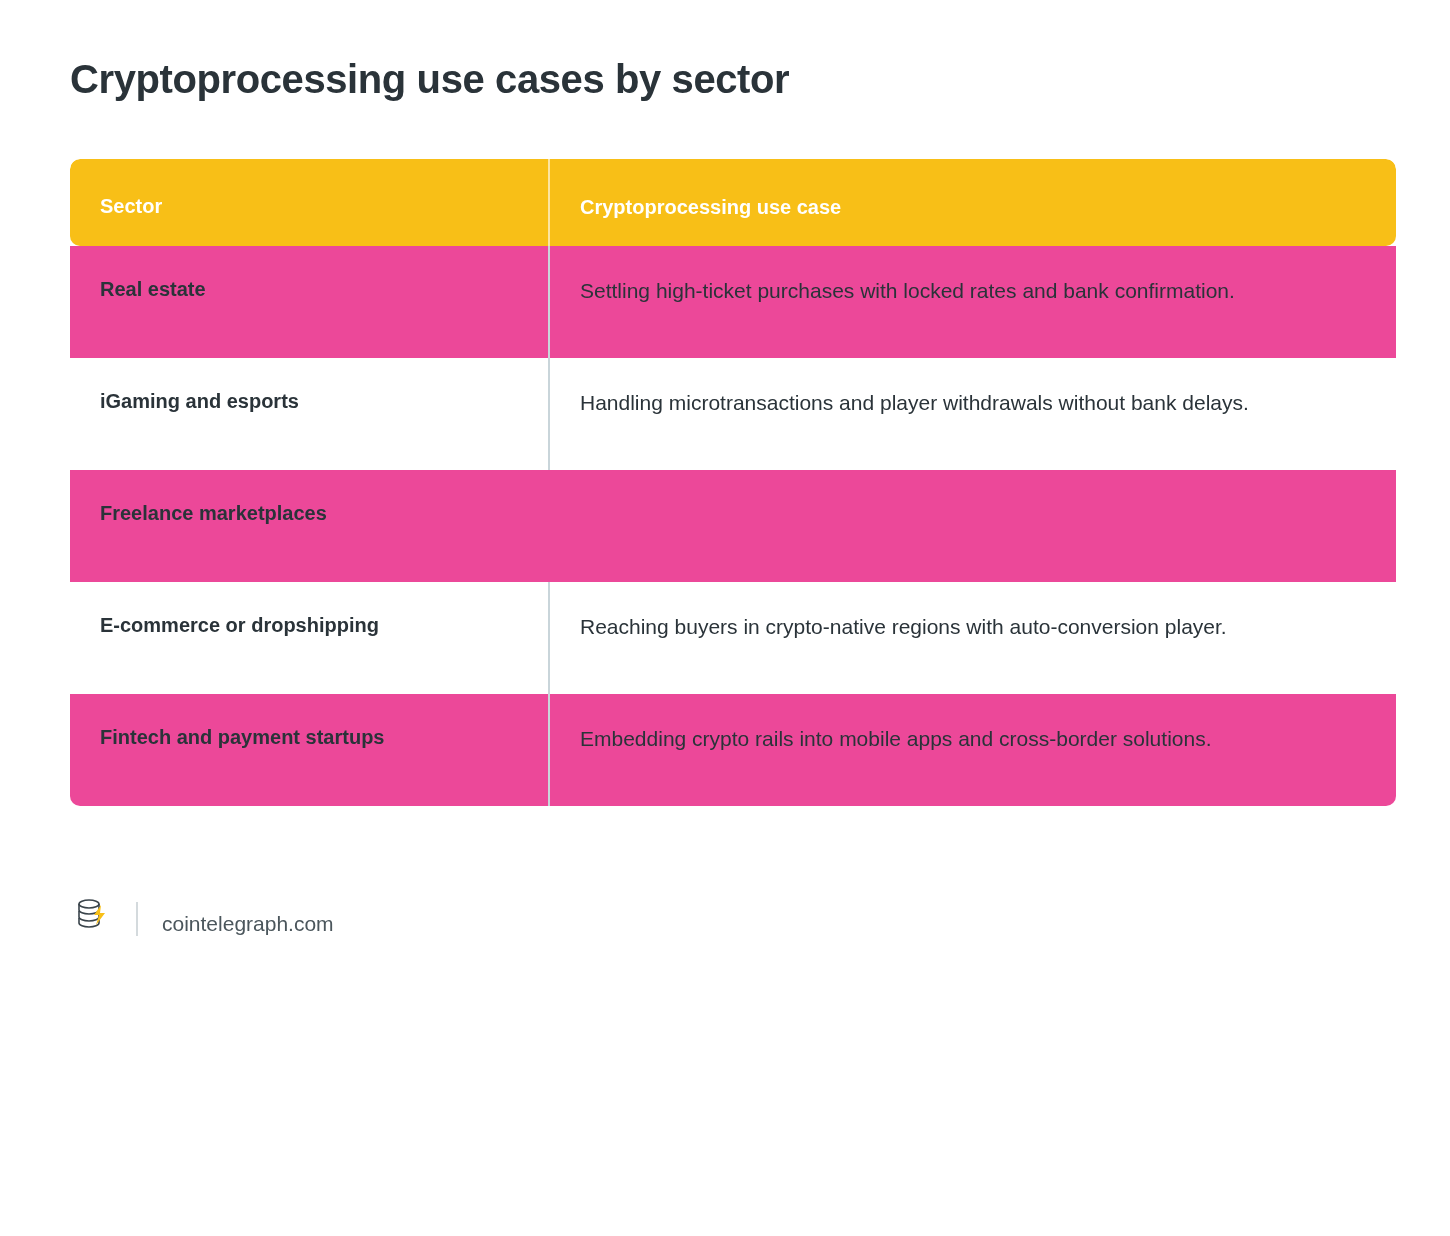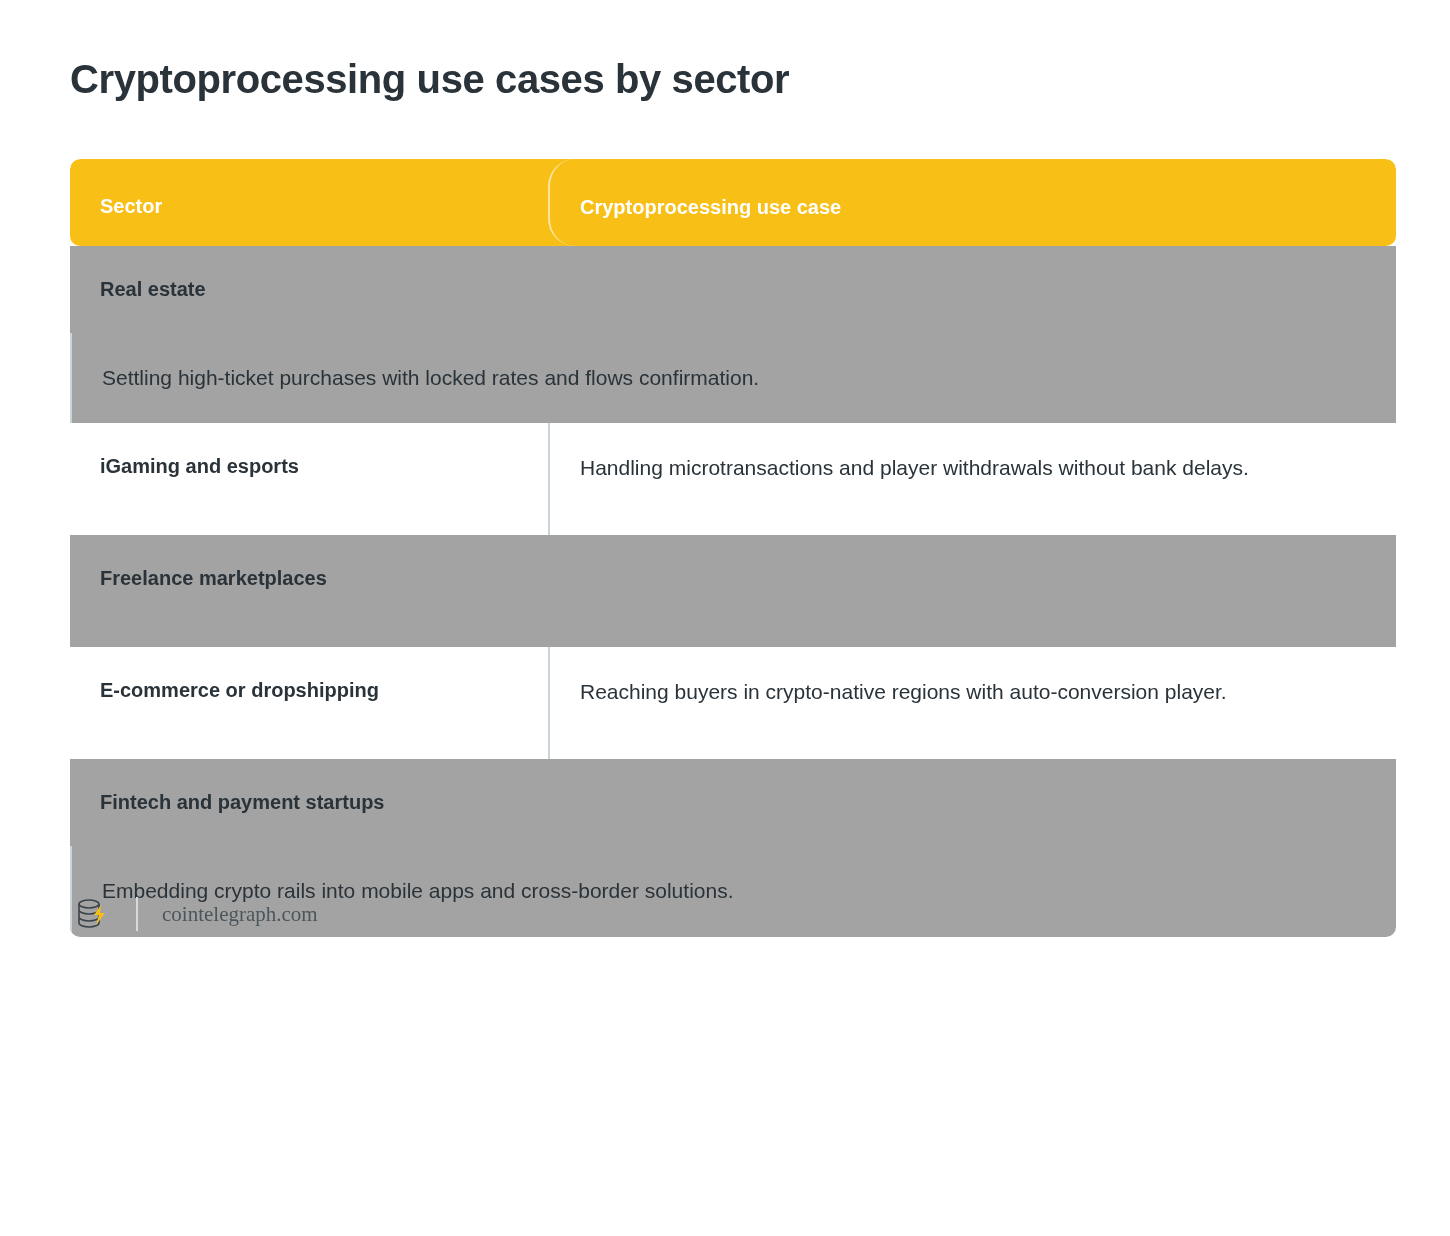--- a/index.html
+++ b/index.html
@@ -48,22 +48,21 @@
   }
   .header-row .cell-sector,
   .header-row .cell-usecase {
     color: #ffffff;
     font-weight: bold;
     font-size: 20px;
     padding-top: 34px;
     padding-bottom: 24px;
   }
   .row-alt {
-    background: #a3a3a3;
-    flex-direction: column;
+    background: #ec4899;
   }
   .cell-sector {
     width: 478px;
     box-sizing: border-box;
     padding: 30px 24px 30px 30px;
     font-size: 20px;
     font-weight: bold;
     color: #2a3339;
     line-height: 1.35;
   }
@@ -71,33 +70,31 @@
     flex: 1;
     box-sizing: border-box;
     padding: 30px 40px 30px 30px;
     font-size: 21px;
     color: #2a3339;
     line-height: 1.45;
     border-left: 2px solid #c9d5da;
   }
   .header-row .cell-usecase {
     border-left: 2px solid rgba(255,255,255,0.6);
-    border-radius: 27px;
   }
   .body-rows .row {
     min-height: 112px;
   }
   .footer {
     position: absolute;
     left: 62px;
     bottom: 64px;
     display: flex;
-    align-items: center;
+    align-items: flex-end;
     gap: 0;
-    font-family: Liberation Serif, serif;
   }
   .footer-logo {
     width: 44px;
     height: 44px;
     display: flex;
     align-items: center;
     justify-content: center;
   }
   .footer-divider {
     width: 2px;
@@ -122,21 +119,21 @@
     <div class="row header-row">
       <div class="cell-sector">Sector</div>
       <div class="cell-usecase">Cryptoprocessing use case</div>
     </div>
 
     <div class="body-rows">
 
 
       <div class="row row-alt">
         <div class="cell-sector">Real estate</div>
-        <div class="cell-usecase">Settling high-ticket purchases with locked rates and flows confirmation.</div>
+        <div class="cell-usecase">Settling high-ticket purchases with locked rates and bank confirmation.</div>
       </div>
 
       <div class="row">
         <div class="cell-sector">iGaming and esports</div>
         <div class="cell-usecase">Handling microtransactions and player withdrawals without bank delays.</div>
       </div>
 
       <div class="row row-alt">
         <div class="cell-sector">Freelance marketplaces</div>
       </div>

